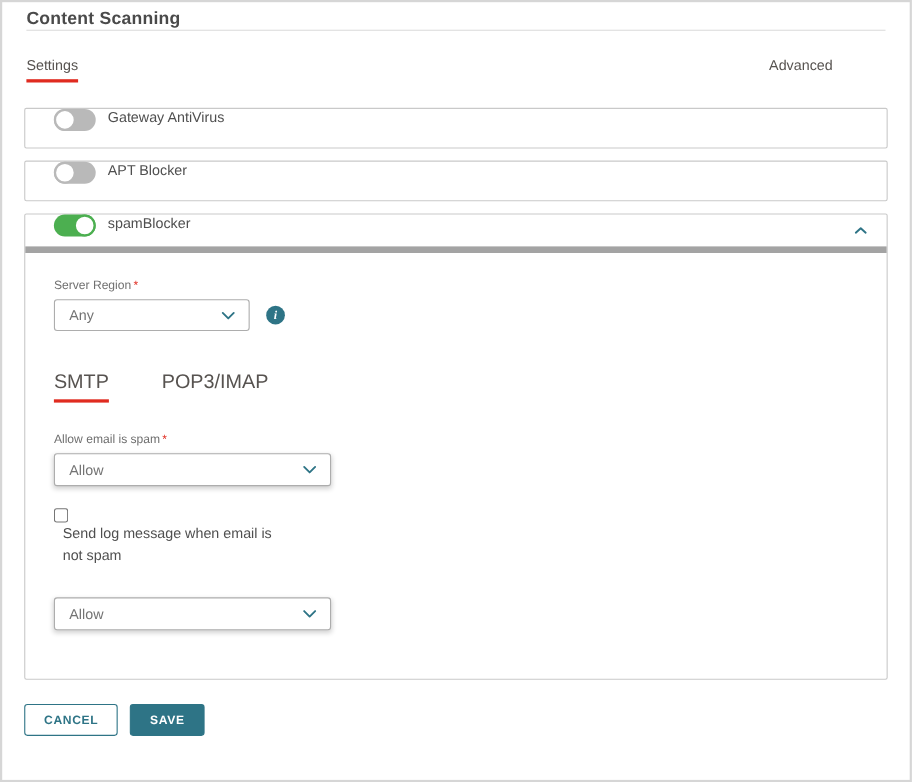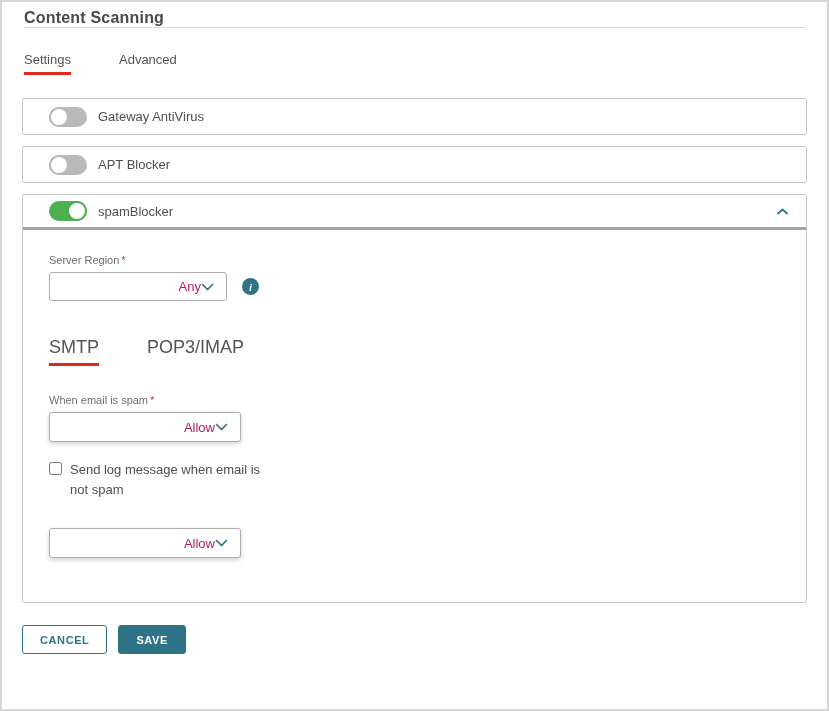--- a/index.html
+++ b/index.html
@@ -22,34 +22,34 @@
     margin:0 2px;
     padding-top:7px;
     padding-bottom:0;
     border-bottom:1px solid #dcdcdc;
   }
   .page-title {
     font-size:16px; font-weight:700; color:#4a4a4a;
     letter-spacing:.2px;
   }
   
-  .tabs { display:flex; margin:24px 2px 0; font-size:13px; color:#575350; }
+  .tabs { display:flex; margin:24px 2px 0; font-size:13px; color:#575350;justify-content:space-between; }
   .tab { margin-right:48px; padding-bottom:5px; cursor:pointer; }
   .tab.active { border-bottom:3px solid #e02b20; color:#575350; }
   
   .cards { margin-top:23px; }
   .card {
     border:1px solid #c9c9c9; border-radius:2px;
     background:#fff; margin-bottom:11px;
   }
   .card-header {
-    height:35px; display:flex; align-items:center;
+    height:35px; display:flex; 
     padding:0 18px 0 26px; position:relative;
   }
-  .card.expanded .card-header { border-bottom:3px solid #a3a3a3; }
+  .card.expanded .card-header { border-bottom:6px solid #a3a3a3; }
   .service-label { margin-left:11px; font-size:13px; color:#4f4f4f; }
   .collapse-btn {
     position:absolute; right:16px; top:50%; transform:translateY(-50%);
     width:16px; height:16px; display:flex; align-items:center; justify-content:center;
     cursor:pointer; background:none; border:none; padding:0;
   }
   
   .toggle {
     width:38px; height:20px; border-radius:10px;
     background:#b9b9b9; position:relative; flex:0 0 auto; cursor:pointer;
@@ -60,36 +60,36 @@
     background:#fff; border:2px solid #b9b9b9;
   }
   .toggle.on { background:#4caf50; }
   .toggle.on .knob { left:auto; right:0; border-color:#4caf50; }
   
   .card-body { padding:24px 26px 44px; }
   .field-label { font-size:11px; color:#6f6f6f; margin-bottom:6px; }
   .required-mark { color:#e02b20; margin-left:2px; }
   .select {
     height:29px; border:1px solid #adadad; border-radius:3px;
-    background:#fff; display:flex; align-items:center; justify-content:flex-end;
-    padding:0 12px 0 13px; font-size:13px; color:#be185d; cursor:pointer;
+    background:#fff; display:flex; align-items:center; justify-content:space-between;
+    padding:0 12px 0 13px; font-size:13px; color:#737373; cursor:pointer;
   }
   .select.narrow { width:178px; }
-  .select.wide { width:192px; height:30px; box-shadow:0 2px 5px rgba(0,0,0,.18); }
+  .select.wide { width:252px; height:30px; box-shadow:0 2px 5px rgba(0,0,0,.18); }
   .row { display:flex; align-items:center; }
   .info-icon {
     width:17px; height:17px; border-radius:50%;
     background:#2e7486; color:#fff; margin-left:15px;
     display:flex; align-items:center; justify-content:center;
     font-size:11px; font-weight:700; font-family:"Liberation Serif", serif;
     font-style:italic; cursor:pointer;
   }
   .sub-tabs { display:flex; margin-top:36px; font-size:18px; color:#575350; }
   .field-group { margin-top:28px; }
-  .checkbox-row { display:flex; margin-top:18px; }
+  .checkbox-row { display:flex; margin-top:18px;flex-direction:column; }
   .checkbox-row input[type=checkbox] {
     width:13px; height:13px; margin:2px 0 0 0; flex:0 0 auto;
     accent-color:#2e7486; cursor:pointer;
   }
   .checkbox-label {
     margin-left:8px; font-size:13px; color:#4f4f4f;
     width:206px; line-height:1.55; cursor:pointer;
   }
   
   .footer { margin-top:22px; display:flex; }
@@ -167,21 +167,21 @@
           </div>
         </div>
 
         <div class="sub-tabs">
           <div class="tab active">SMTP</div>
           <div class="tab">POP3/IMAP</div>
         </div>
 
         <div class="field-group">
           <div class="field-label">
-            <span>When email is spam</span><span class="required-mark">*</span>
+            <span>Allow email is spam</span><span class="required-mark">*</span>
           </div>
           <div class="select wide">
             <span>Allow</span>
             <svg class="chev" width="13" height="8" viewBox="0 0 13 8">
                 <polyline points="1.5,1.5 6.5,6.5 11.5,1.5" fill="none" stroke="#2e7486" stroke-width="1.7" stroke-linecap="round" stroke-linejoin="round"></polyline>
               </svg>
           </div>
         </div>
 
         <div class="checkbox-row">

